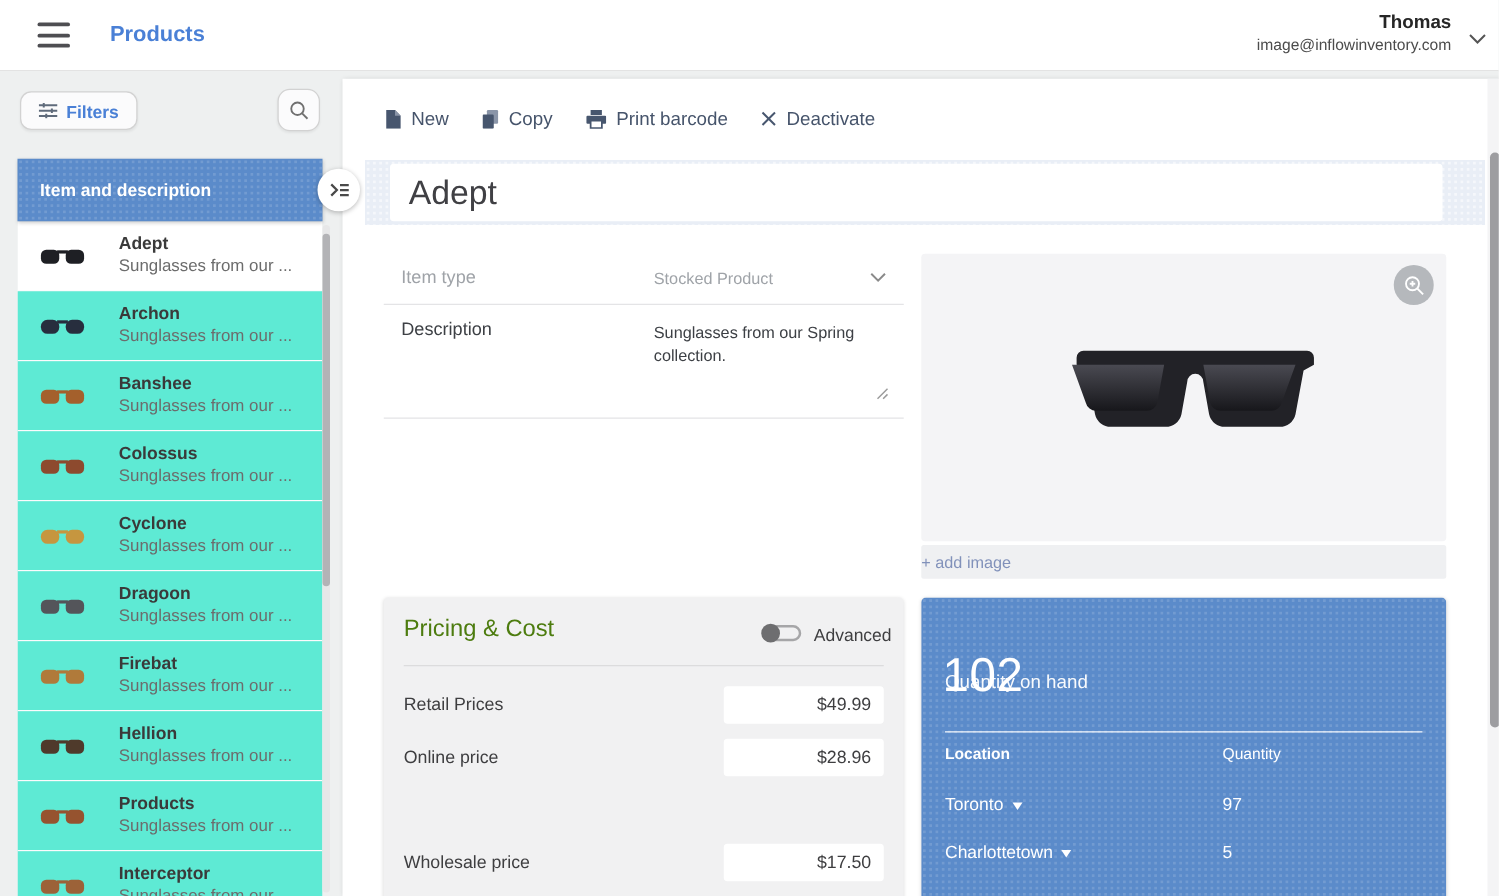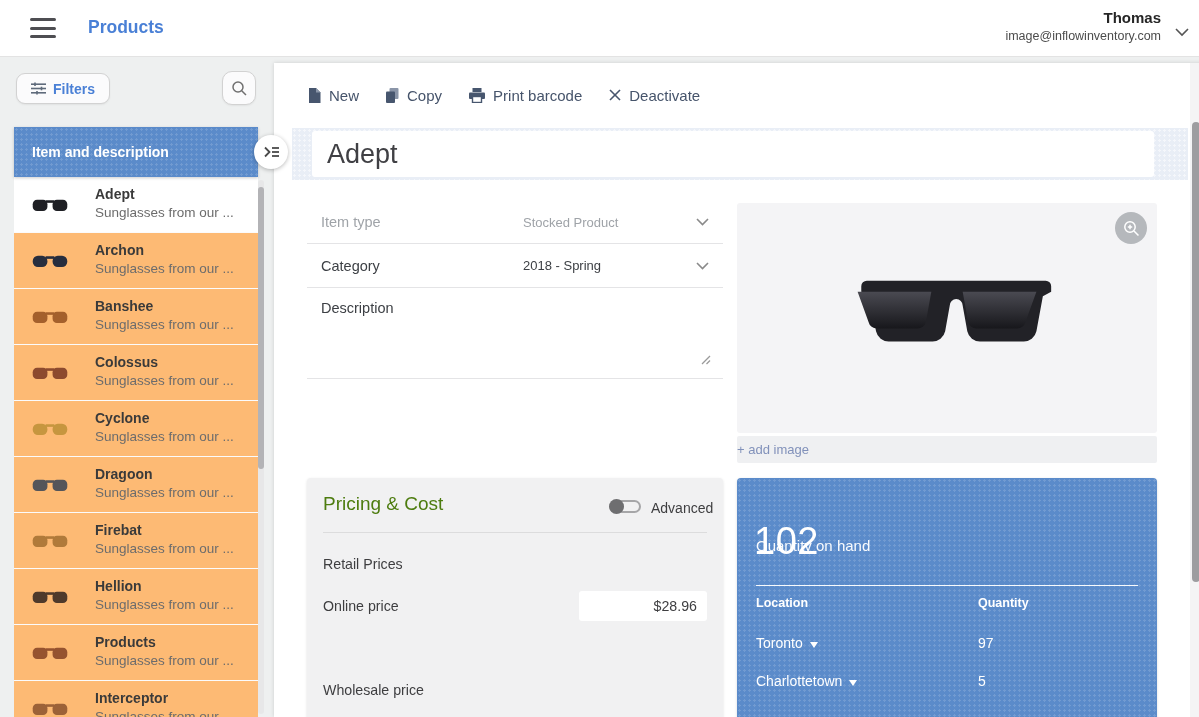--- a/index.html
+++ b/index.html
@@ -39,21 +39,21 @@
     background-image:radial-gradient(rgba(255,255,255,.14) 1px, transparent 1.4px);
     background-size:5px 5px; }
   .list-header { position:absolute; left:14px; top:127px; width:244px; height:50px;
     line-height:50px; padding-left:18px; color:#fff; font-size:14px; font-weight:bold;
     box-shadow:0 1px 3px rgba(0,0,0,.2); z-index:6; }
   .collapse-btn { position:absolute; left:254px; top:135px; width:34px; height:34px;
     border-radius:50%; background:#fff; box-shadow:0 1px 4px rgba(0,0,0,.28);
     display:flex; align-items:center; justify-content:center; cursor:pointer; z-index:15; }
 
   .plist { position:absolute; left:14px; top:177px; width:244px; height:540px; overflow:hidden; z-index:4; }
-  .prow { position:relative; height:56px; background:#fdba74; border-bottom:1px solid #fbfbfc; cursor:pointer; }
+  .prow { position:relative; height:56px; background:#5eead4; border-bottom:1px solid #fbfbfc; cursor:pointer; }
   .prow.sel { background:#fff; }
   .prow .thumb { position:absolute; left:17px; top:19px; width:38px; height:18px; }
   .pname { position:absolute; left:81px; top:9px; font-size:14px; font-weight:bold; color:#3a3a3a; }
   .pdesc { position:absolute; left:81px; top:28px; font-size:13.5px; color:#6c6c6c; }
   .lscroll { position:absolute; left:258px; top:180px; width:6px; height:534px;
     background:#e7e7e8; border-radius:3px; z-index:7; }
   .lscroll .lthumb { position:absolute; left:0; top:7px; width:6px; height:282px;
     background:#b3b3b6; border-radius:3px; }
 
   
@@ -109,21 +109,21 @@
     background:#fff; border-radius:3px; cursor:text; }
   .price-input span { display:block; text-align:right; padding-right:10px; line-height:30px;
     font-size:14.2px; color:#3e3e40; }
 
   .qty-card { position:absolute; left:463px; top:415px; width:420px; height:245px;
     border-radius:4px 4px 0 0; box-shadow:0 1px 3px rgba(0,0,0,.15); color:#fff; }
   .qty-title { position:absolute; left:19px; top:21px; font-size:15px; color:rgba(255,255,255,.96);margin-top:38px; }
   .qty-total { position:absolute; left:17px; top:42px; font-size:38px; letter-spacing:.5px; color:#fff; }
   .qty-divider { position:absolute; left:19px; right:19px; top:107px; border-top:1px solid rgba(255,255,255,.95); }
   .qh-loc { position:absolute; left:19px; top:118px; font-size:12.5px; font-weight:bold; }
-  .qh-qty { position:absolute; left:241px; top:118px; font-size:12.5px; font-weight:bold; }
+  .qh-qty { position:absolute; left:241px; top:118px; font-size:12.5px; font-weight:normal; }
   .qty-row1 { top:157px; } .qty-row2 { top:195px; }
   .qloc { position:absolute; left:19px; font-size:14px; cursor:pointer; }
   .qval { position:absolute; left:241px; font-size:14px; }
   .tri { display:inline-block; width:0; height:0; border-left:4.5px solid transparent;
     border-right:4.5px solid transparent; border-top:6px solid #fff; margin-left:7px; }
 
   .main-scroll-track { position:absolute; left:916px; top:0; width:12px; height:654px; background:#f4f4f5; }
   .main-scroll-thumb { position:absolute; left:918px; top:59px; width:8px; height:460px;
     background:#9d9da0; border-radius:4px; cursor:grab; }
 </style>
@@ -349,31 +349,23 @@
   <div class="form">
     <div class="frow r1">
       <div class="flab muted">Item type</div>
       <div class="fval muted">Stocked Product</div>
       <span class="fchev">
         <svg width="13" height="8" viewBox="0 0 13 8" fill="none" stroke="#8a8a8a" stroke-width="1.6">
             <polyline points="1,1 6.5,6.5 12,1"></polyline>
           </svg>
       </span>
     </div>
-    <div class="frow r2">
-      <div class="flab">Category</div>
-      <div class="fval">2018 - Spring</div>
-      <span class="fchev">
-        <svg width="13" height="8" viewBox="0 0 13 8" fill="none" stroke="#8a8a8a" stroke-width="1.6">
-            <polyline points="1,1 6.5,6.5 12,1"></polyline>
-          </svg>
-      </span>
-    </div>
     <div class="frow r3">
       <div class="flab">Description</div>
+      <div class="fval">Sunglasses from our Spring collection.</div>
       <span class="resize-handle">
         <svg width="11" height="11" viewBox="0 0 11 11" stroke="#9a9a9a" stroke-width="1.2">
             <line x1="10" y1="2" x2="2" y2="10"></line>
             <line x1="10" y1="6.5" x2="6.5" y2="10"></line>
           </svg>
       </span>
     </div>
   </div>
 
   <div class="img-card">
@@ -405,29 +397,35 @@
     <div class="pc-title">Pricing &amp; Cost</div>
     <div class="toggle">
       <span class="track"></span>
         <span class="knob"></span>
     </div>
     <div class="adv-label">Advanced</div>
     <div class="pc-divider"></div>
 
     <div class="price-row" style="top:71px">
       <span class="plab">Retail Prices</span>
+      <div class="price-input">
+          <span>$49.99</span>
+        </div>
     </div>
     <div class="price-row" style="top:113px">
       <span class="plab">Online price</span>
       <div class="price-input">
           <span>$28.96</span>
         </div>
     </div>
     <div class="price-row" style="top:197px">
       <span class="plab">Wholesale price</span>
+      <div class="price-input">
+          <span>$17.50</span>
+        </div>
     </div>
   </div>
 
   <div class="qty-card blue-dotted">
     <div class="qty-title">Quantity on hand</div>
     <div class="qty-total">102</div>
     <div class="qty-divider"></div>
     <div class="qh-loc">Location</div>
     <div class="qh-qty">Quantity</div>
 

